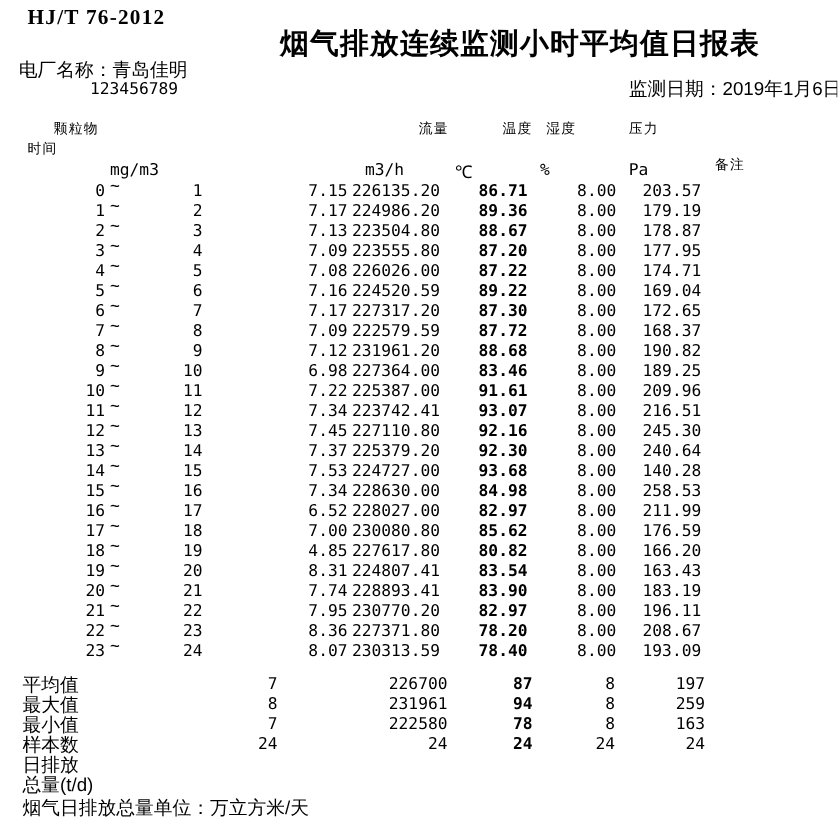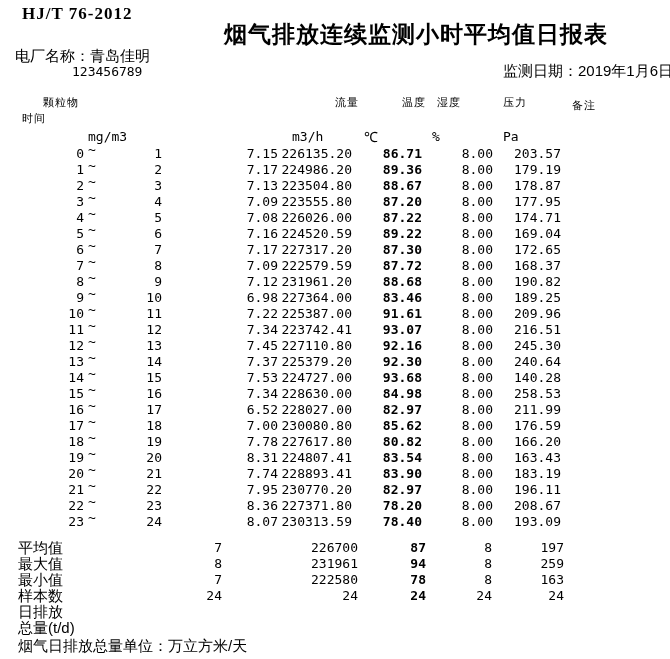--- a/index.html
+++ b/index.html
@@ -27,21 +27,21 @@
   .plant-code { left:72px; top:64px; font-size:13px; font-family:"DejaVu Sans Mono", monospace; }
   .date-line  { left:503px; top:62px; font-size:15px; }
 
   .colhead { font-size:11px; letter-spacing:1px; }
   .h-pm    { left:43px;  top:95px; }
   .h-time  { left:22px;  top:111px; }
   .h-flow  { left:335px; top:95px; }
   .h-temp  { left:402px; top:95px; }
   .h-hum   { left:437px; top:95px; }
   .h-press { left:503px; top:95px; }
-  .h-note  { left:572px; top:98px; }
+  .h-note  { left:572px; top:124px; }
 
   .unit { font-family:"DejaVu Sans Mono", monospace; font-size:13px; }
   .u-pm    { left:88px;  top:129px; }
   .u-flow  { left:292px; top:129px; }
   .u-temp  { left:364px; top:127px; font-size:14px; }
   .u-hum   { left:432px; top:129px; }
   .u-press { left:503px; top:129px; }
 
   .data-row, .summary-row {
     position:absolute; left:0; width:670px; height:16px;
@@ -275,21 +275,21 @@
       <span class="c pm">7.00</span>
       <span class="c flow">230080.80</span>
       <span class="c temp">85.62</span>
       <span class="c hum">8.00</span>
       <span class="c press">176.59</span>
     </div>
       <div class="data-row" style="top: 434px;">
       <span class="c hs">18</span>
       <span class="c tilde">~</span>
       <span class="c he">19</span>
-      <span class="c pm">7.78</span>
+      <span class="c pm">4.85</span>
       <span class="c flow">227617.80</span>
       <span class="c temp">80.82</span>
       <span class="c hum">8.00</span>
       <span class="c press">166.20</span>
     </div>
       <div class="data-row" style="top: 450px;">
       <span class="c hs">19</span>
       <span class="c tilde">~</span>
       <span class="c he">20</span>
       <span class="c pm">8.31</span>

